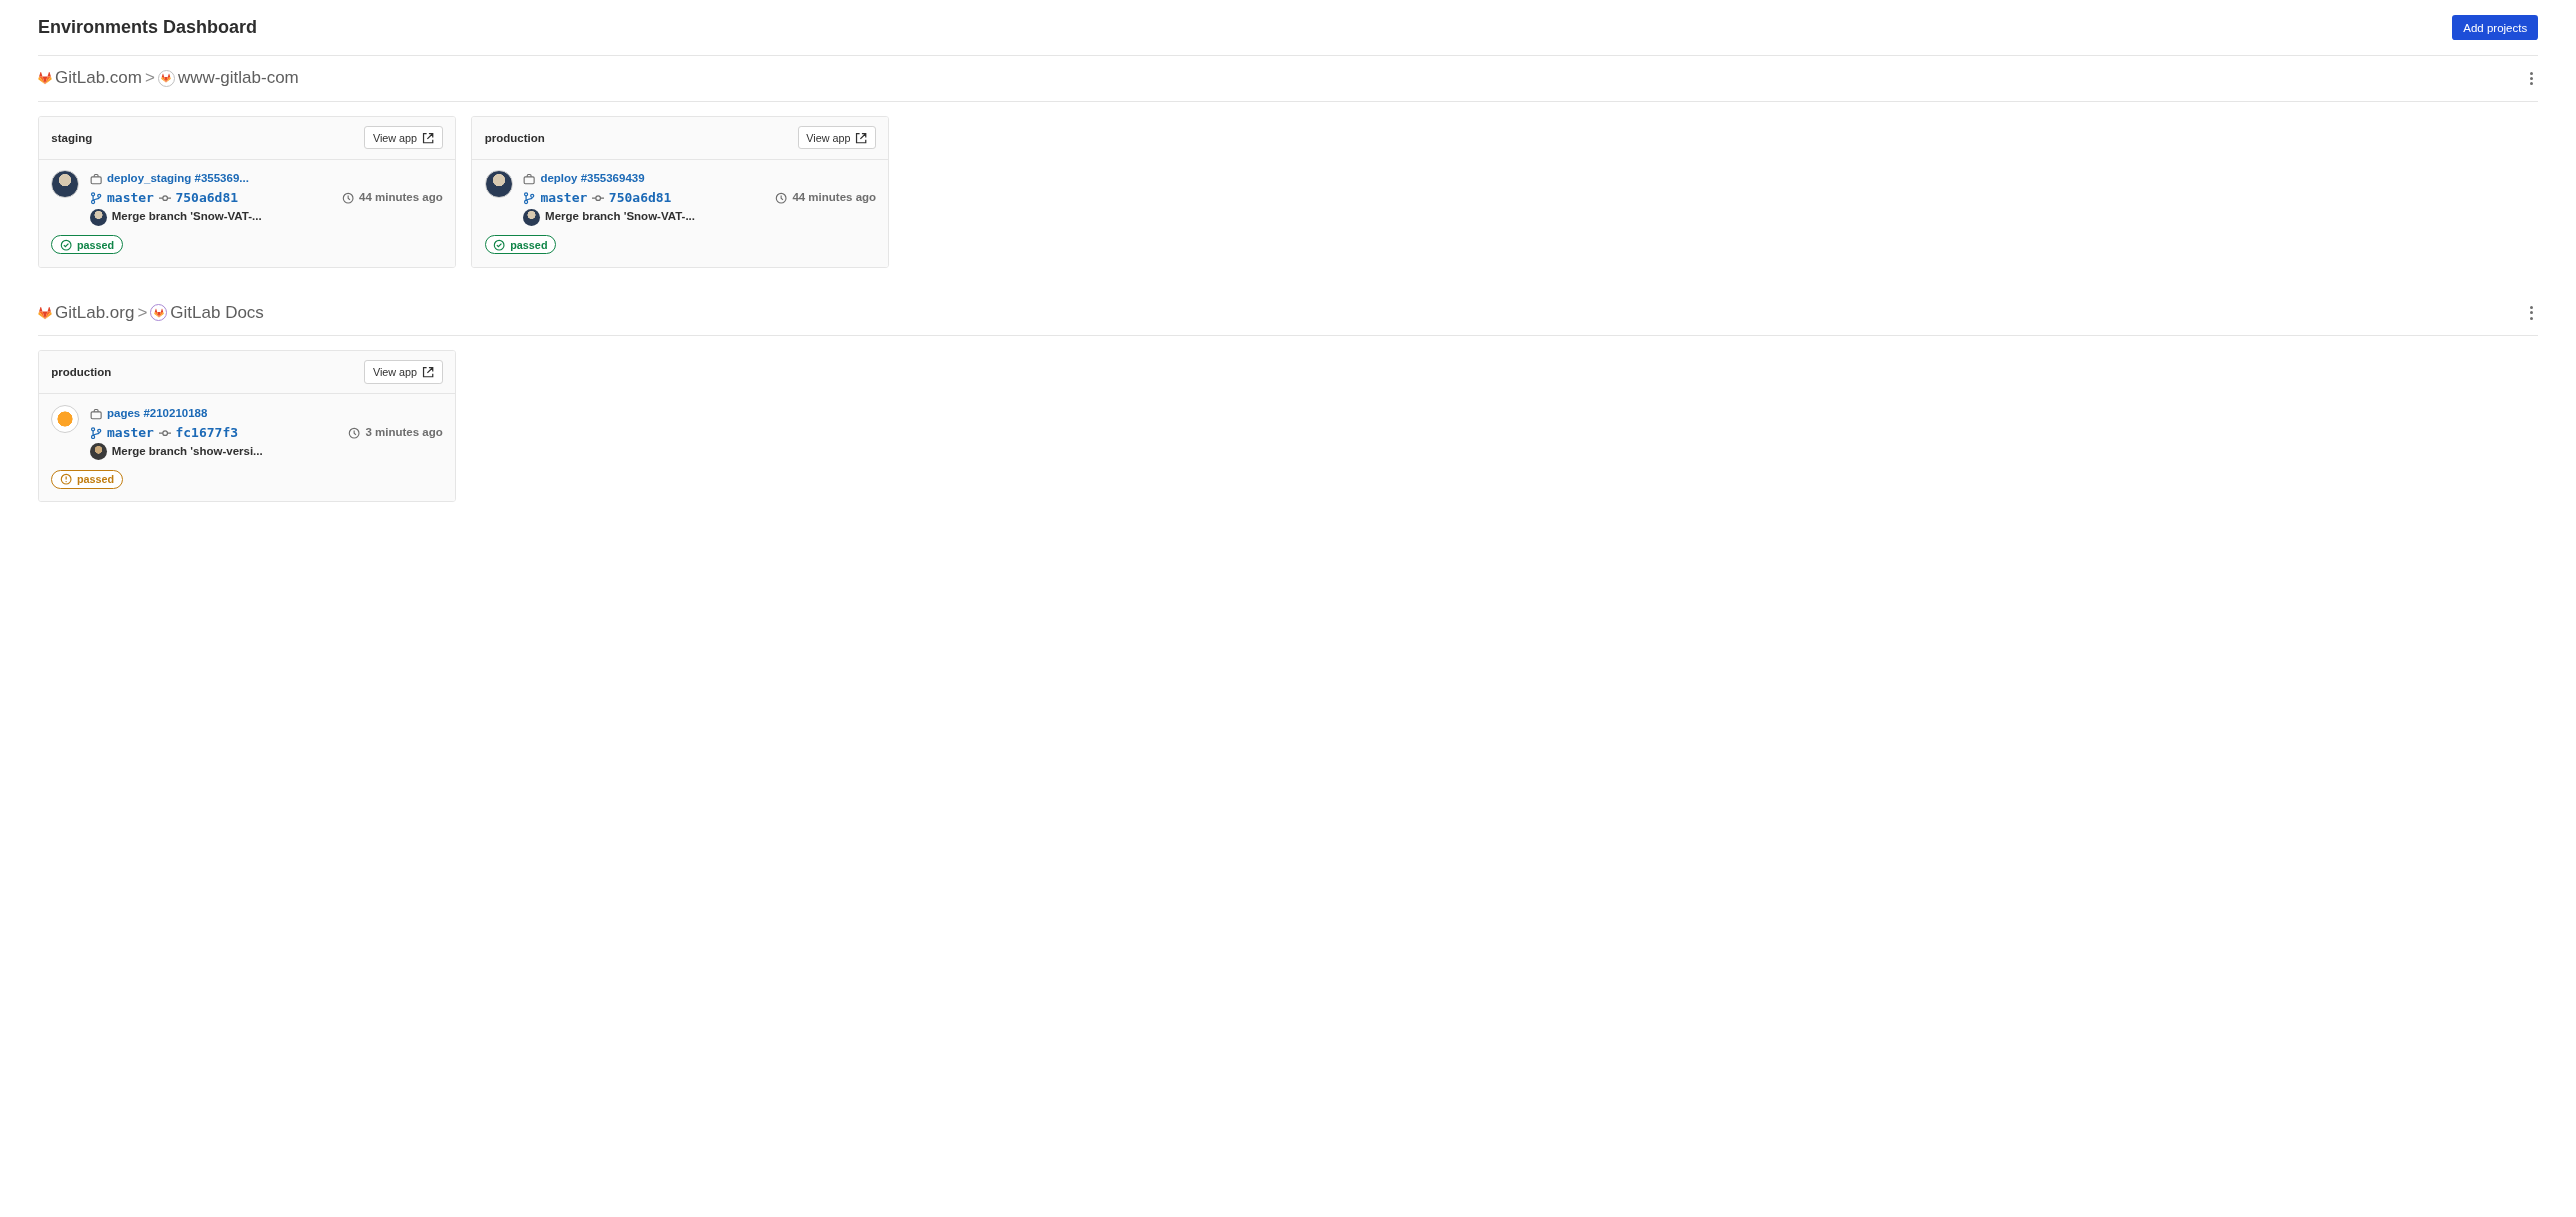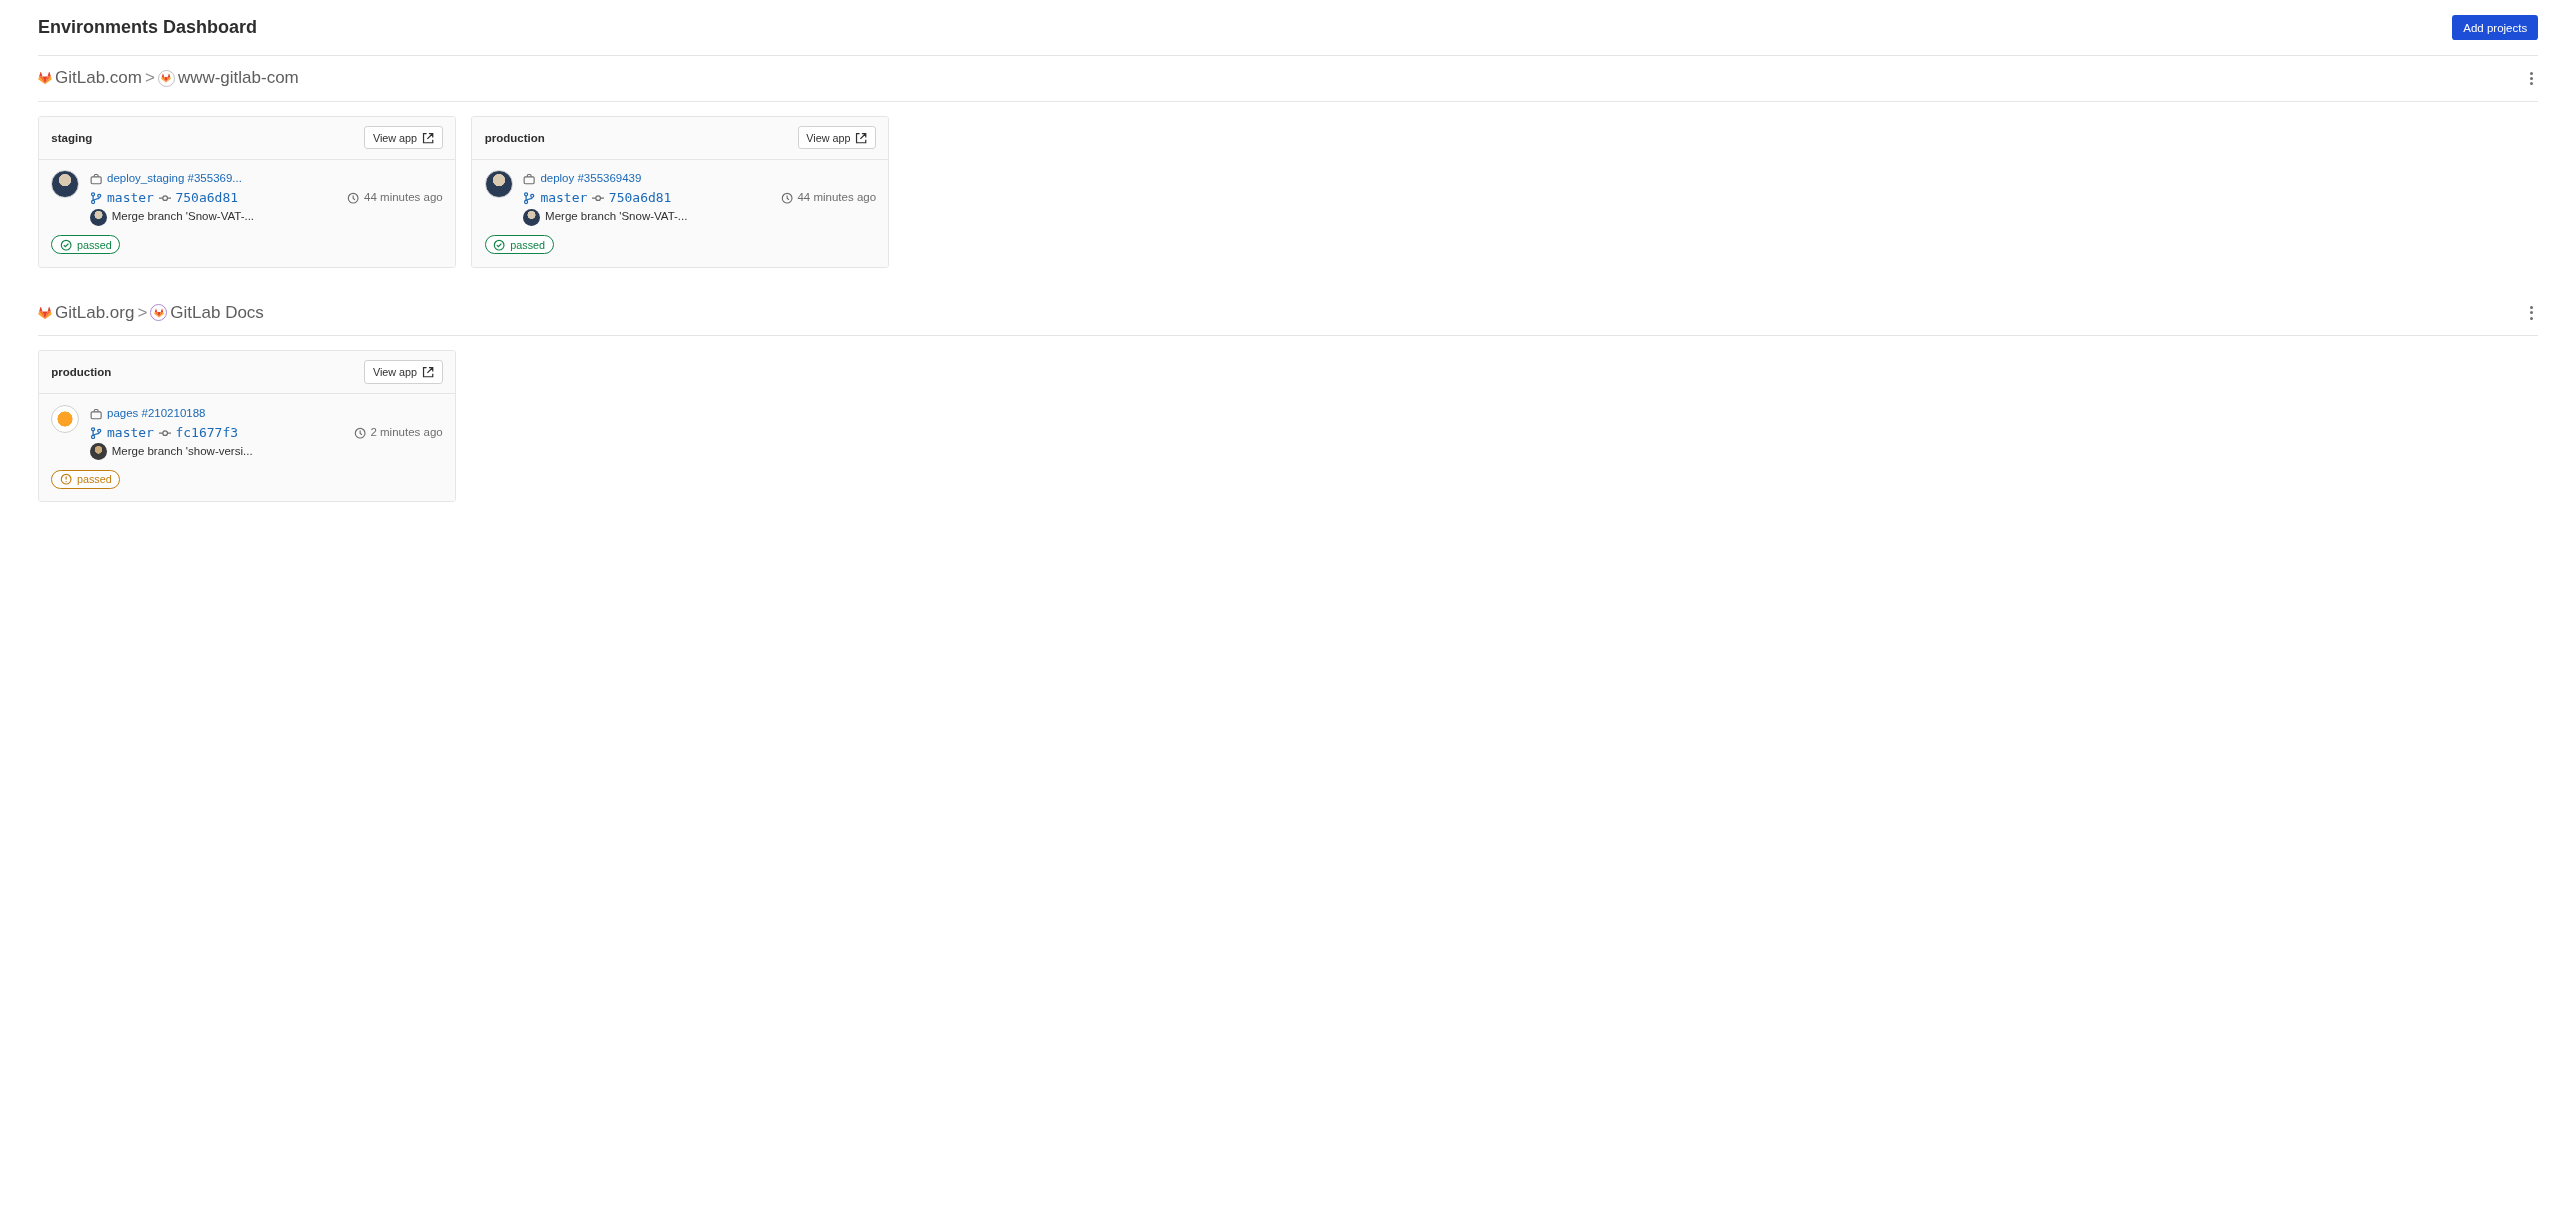--- a/index.html
+++ b/index.html
@@ -92,20 +92,21 @@
   font-size: 10.8px;
   color: #303030;
   display: inline-flex;
   align-items: center;
   gap: 4.6px;
   cursor: pointer;
 }
 .card-body {
   background: #fafafa;
   padding: 10.8px 12.3px 12.3px 12.3px;
+  font-weight: bold;
 }
 .deploy-row {
   display: flex;
   gap: 10.8px;
   align-items: flex-start;
 }
 .avatar-lg {
   width: 28px;
   height: 28px;
   border-radius: 50%;
@@ -386,21 +387,21 @@
               </svg>
             <a href="#" class="link mono">master</a>
             <svg class="icon muted" viewBox="0 0 16 16">
                 <use href="#svg-commit"></use>
               </svg>
             <a href="#" class="link mono">fc1677f3</a>
             <span class="spread"></span>
             <svg class="icon muted" viewBox="0 0 16 16">
                 <use href="#svg-clock"></use>
               </svg>
-            <span class="muted">2 minutes ago</span>
+            <span class="muted">3 minutes ago</span>
           </div>
           <div class="line">
             <span class="avatar-sm dark"></span>
             <span class="ellipsis">Merge branch 'show-versi...</span>
           </div>
         </div>
       </div>
       <div class="status-row">
         <span class="status-pill orange">
           <svg class="icon" viewBox="0 0 16 16">

